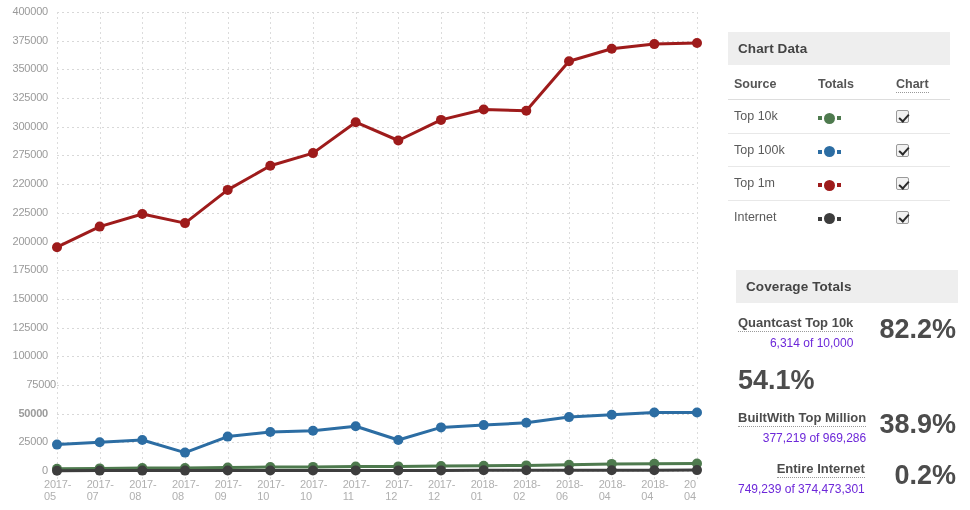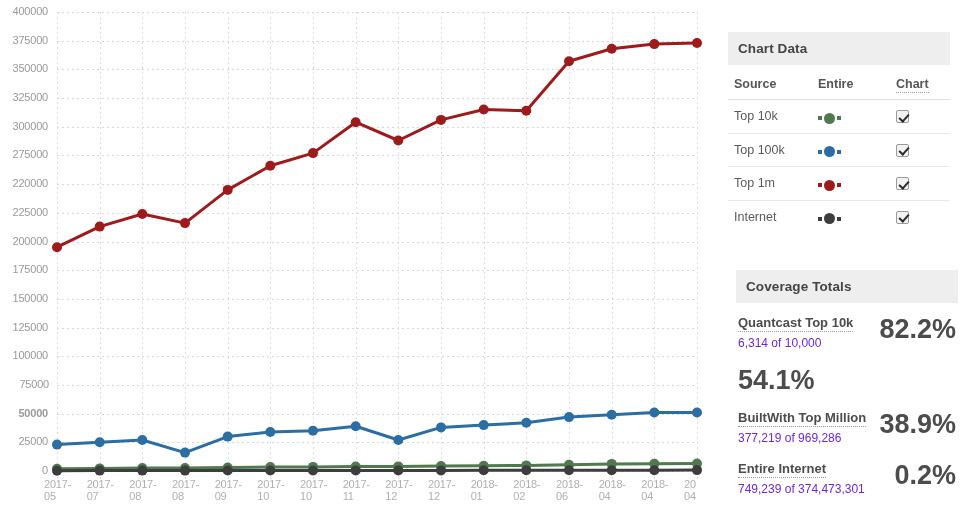--- a/index.html
+++ b/index.html
@@ -123,21 +123,21 @@
   }
 
   
   #coverage-panel { position: absolute; left: 8px; top: 270px; width: 222px; }
   .cov-row {
     display: flex;
     align-items: flex-start;
     justify-content: space-between;
     padding: 9px 2px 4px 2px;
   }
-  .cov-left { padding-top: 1px; }
+  .cov-left { padding-top: 1px; text-align: right; }
   .cov-title {
     font-size: 13px;
     font-weight: bold;
     color: #4c4c4c;
     border-bottom: 1px dotted #9a9a9a;
     display: inline-block;
     padding-bottom: 1px;
     white-space: nowrap;
   }
   .cov-sub {
@@ -275,21 +275,21 @@
         <div class="ytick-label" style="left: 4px; top: 92.0625px;">325000</div>
         <div class="ytick-label" style="left: 4px; top: 120.75px;">300000</div>
         <div class="ytick-label" style="left: 4px; top: 149.438px;">275000</div>
         <div class="ytick-label" style="left: 4px; top: 178.125px;">220000</div>
         <div class="ytick-label" style="left: 4px; top: 206.812px;">225000</div>
         <div class="ytick-label" style="left: 4px; top: 235.5px;">200000</div>
         <div class="ytick-label" style="left: 4px; top: 264.188px;">175000</div>
         <div class="ytick-label" style="left: 4px; top: 292.875px;">150000</div>
         <div class="ytick-label" style="left: 4px; top: 321.562px;">125000</div>
         <div class="ytick-label" style="left: 4px; top: 350.25px;">100000</div>
-        <div class="ytick-label" style="left: 5px; top: 378.938px;">75000</div>
+        <div class="ytick-label" style="left: 12px; top: 378.938px;">75000</div>
         <div class="ytick-label" style="left: 4px; top: 407.625px; font-weight: bold;">50000</div>
         <div class="ytick-label" style="left: 4px; top: 436.312px;">25000</div>
         <div class="ytick-label" style="left: 4px; top: 465px;">0</div>
       </div>
     <div id="xlabels">
         <div class="xtick-label" style="left: 44px; top: 478px;">
           <div>2017-</div>
           <div>05</div>
         </div>
         <div class="xtick-label" style="left: 86.6667px; top: 478px;">
@@ -356,21 +356,21 @@
   </div>
 
   <div id="right-col">
 
     <div id="chart-data-panel">
       <div class="panel-header">Chart Data</div>
       <table class="cd-table">
         <thead>
           <tr>
             <th><span>Source</span></th>
-            <th class="th-legend"><span>Entire</span></th>
+            <th class="th-legend"><span>Totals</span></th>
             <th class="th-chart"><span class="dotted-tip">Chart</span></th>
           </tr>
         </thead>
         <tbody id="cd-body">
             <tr>
               <td>Top 10k</td>
               <td><span class="legend-swatch">
                   <span class="legend-dash" style="background: rgb(78, 122, 78);"></span>
                   <span class="legend-dot" style="background: rgb(78, 122, 78);"></span>
                   <span class="legend-dash" style="background: rgb(78, 122, 78);"></span>

